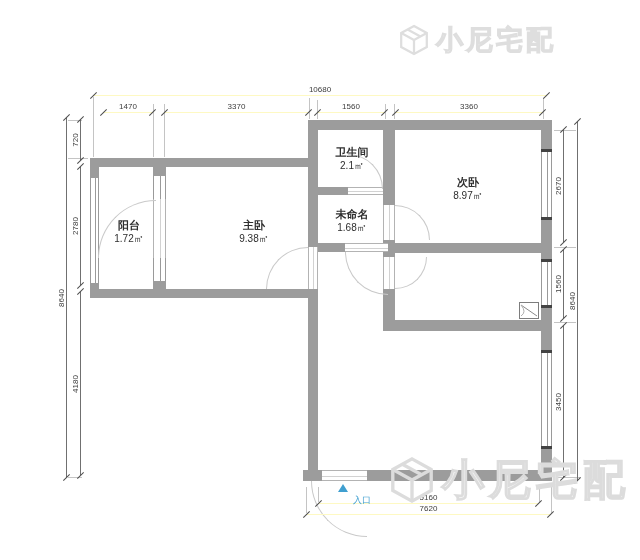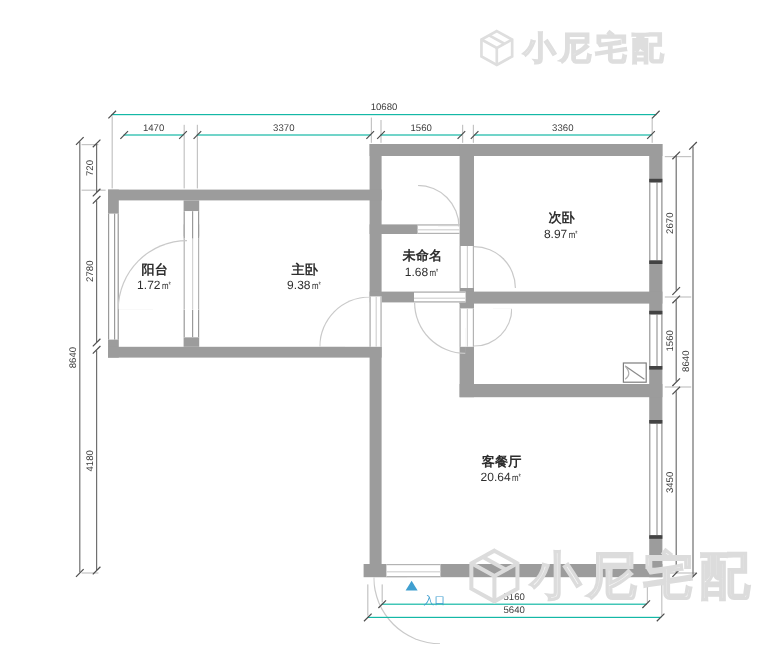--- a/index.html
+++ b/index.html
@@ -21,21 +21,21 @@
   .arc{position:absolute;border:1px solid #c9c9c9;box-sizing:border-box;background:transparent;}
   .arc-tl{border-right:none;border-bottom:none;border-top-left-radius:100%;}
   .arc-tr{border-left:none;border-bottom:none;border-top-right-radius:100%;}
   .arc-bl{border-right:none;border-top:none;border-bottom-left-radius:100%;}
   .arc-br{border-left:none;border-top:none;border-bottom-right-radius:100%;}
   
   .room{position:absolute;text-align:center;color:#2e2e2e;z-index:6;}
   .room .nm{font-weight:bold;font-size:11px;line-height:13px;}
   .room .ar{font-size:10px;line-height:13px;}
   
-  .dimh{position:absolute;height:1px;background:#14b8a6;z-index:4;}
+  .dimh{position:absolute;height:1px;background:#fef9c3;z-index:4;}
   .dimh::before,.dimh::after{content:"";position:absolute;width:9px;height:1px;background:#4c4c4c;top:0;transform:rotate(-45deg);}
   .dimh::before{left:-4px;}
   .dimh::after{right:-4px;}
   .dimh .lbl{position:absolute;left:50%;bottom:2px;transform:translateX(-50%);font-size:8px;color:#3d3d3d;white-space:nowrap;}
   .dimv{position:absolute;width:1px;background:#707070;z-index:4;}
   .dimv::before,.dimv::after{content:"";position:absolute;width:9px;height:1px;background:#4c4c4c;left:-4px;transform:rotate(-45deg);}
   .dimv::before{top:-1px;}
   .dimv::after{bottom:-1px;}
   .dimv .lbl{position:absolute;top:50%;left:-5px;transform:translate(-50%,-50%) rotate(-90deg);
              font-size:8px;color:#3d3d3d;white-space:nowrap;background:#fff;padding:0 1px;}
@@ -103,31 +103,31 @@
   <div class="arc arc-bl" style="left:311px;top:481px;width:56px;height:56px"></div>
 
   <div class="room" style="left:89px;top:219px;width:80px">
     <div class="nm">阳台</div>
     <div class="ar">1.72㎡</div>
   </div>
   <div class="room" style="left:214px;top:219px;width:80px">
     <div class="nm">主卧</div>
     <div class="ar">9.38㎡</div>
   </div>
+  <div class="room" style="left:312px;top:146px;width:80px">
+    <div class="nm">卫生间</div>
+    <div class="ar">2.1㎡</div>
+  </div>
   <div class="room" style="left:312px;top:208px;width:80px">
     <div class="nm">未命名</div>
     <div class="ar">1.68㎡</div>
   </div>
   <div class="room" style="left:428px;top:176px;width:80px">
     <div class="nm">次卧</div>
     <div class="ar">8.97㎡</div>
-  </div>
-  <div class="room" style="left:378px;top:379px;width:80px">
-    <div class="nm">客餐厅</div>
-    <div class="ar">20.64㎡</div>
   </div>
 
   <div class="flue" style="left:519px;top:302px;width:20px;height:17px">
     <svg width="18" height="15" viewBox="0 0 18 15" style="display:block">
       <path d="M1 2 L17 13" stroke="#8a8a8a" stroke-width="1" fill="none"></path>
       <path d="M1 13 Q7 9 1 2" stroke="#aFAFAF" stroke-width="1" fill="none"></path>
     </svg>
   </div>
 
   <div class="ext" style="left:93px;top:97px;width:1px;height:60px"></div>
@@ -189,21 +189,21 @@
     <span class="lbl">1560</span>
   </div>
   <div class="dimv" style="left:563px;top:326px;height:151px">
     <span class="lbl">3450</span>
   </div>
 
   <div class="dimh" style="left:318px;top:503px;width:221px">
     <span class="lbl">5160</span>
   </div>
   <div class="dimh" style="left:306px;top:514px;width:245px">
-    <span class="lbl">5640</span>
+    <span class="lbl">7620</span>
   </div>
 
   <div class="tri" style="left:338px;top:484px"></div>
   <div class="ent-lbl" style="left:346px;top:494px;width:32px">入口</div>
 
   <div class="wm wm-top" style="left:398px;top:22px">
     <svg width="32" height="32" viewBox="0 0 100 100">
       <g fill="none" stroke="#dedede" stroke-width="7">
         <path d="M50 6 L90 28 V72 L50 94 L10 72 V28 Z"></path>
         <path d="M10 28 L50 50 L90 28"></path>

